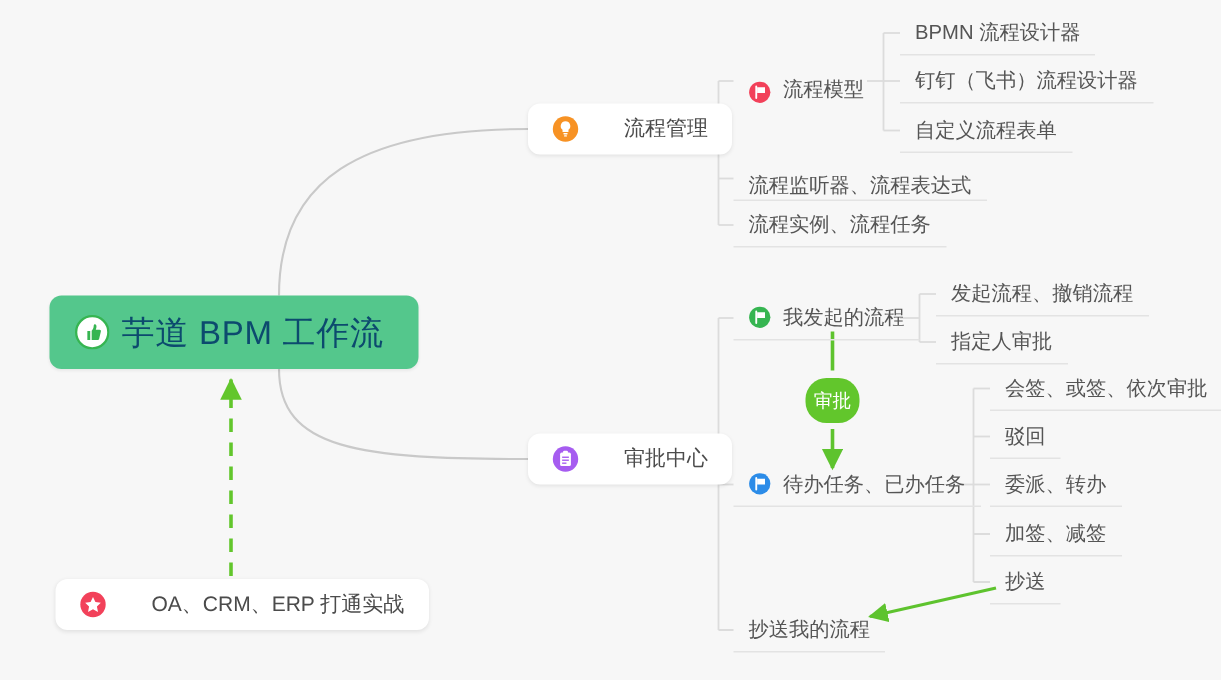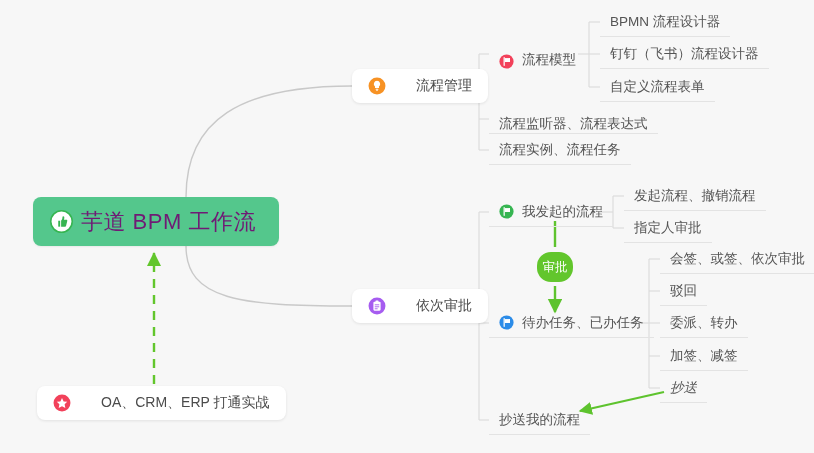--- a/index.html
+++ b/index.html
@@ -16,21 +16,21 @@
   
   .node{position:absolute;box-sizing:border-box;white-space:nowrap;display:flex;align-items:center;}
 
   
   .root{
     left:33px;top:197px;width:246px;height:49px;
     background:#54c78c;border-radius:8px;
     box-shadow:0 1px 2px rgba(0,0,0,.06);
     padding-left:17px;
   }
-  .root .lbl{color:#701a75;font-size:22px;letter-spacing:.5px;}
+  .root .lbl{color:#0c4a6e;font-size:22px;letter-spacing:.5px;}
 
   
   .card{
     background:#ffffff;border-radius:8px;
     box-shadow:0 1px 3px rgba(0,0,0,.09);
     padding:0 16px;height:34px;gap:22px;
   }
   .card .lbl{color:#4b4b4b;font-size:14px;}
   #n-flow-mgmt{left:352px;top:69px;}
   #n-approve-center{left:352px;top:289px;}
@@ -181,21 +181,21 @@
     <span class="ico ico-18">
       <svg viewBox="0 0 20 20">
         <circle cx="10" cy="10" r="9.4" fill="#a65cf0"></circle>
         <rect x="6.0" y="5.2" width="8.0" height="10.0" rx="1.2" fill="#ffffff"></rect>
         <rect x="8.2" y="3.8" width="3.6" height="2.2" rx="0.9" fill="#ffffff"></rect>
         <rect x="7.5" y="8.2" width="5.0" height="1.0" fill="#a65cf0"></rect>
         <rect x="7.5" y="10.4" width="5.0" height="1.0" fill="#a65cf0"></rect>
         <rect x="7.5" y="12.6" width="3.2" height="1.0" fill="#a65cf0"></rect>
       </svg>
     </span>
-    <span class="lbl">依次审批</span>
+    <span class="lbl">审批中心</span>
   </div>
 
   <div class="node leaf ul" style="left:489px;top:197px;">
     <span class="ico ico-15">
       <svg viewBox="0 0 18 18">
         <circle cx="9" cy="9" r="8.5" fill="#36b551"></circle>
         <path d="M6.2 4.4 L6.2 13.6" stroke="#ffffff" stroke-width="1.5" stroke-linecap="round"></path>
         <path d="M6.9 4.9 L13.2 4.9 L13.2 9.6 L6.9 9.6 Z" fill="#ffffff"></path>
       </svg>
     </span>
@@ -225,21 +225,21 @@
   </div>
   <div class="node leaf ul" style="left:660px;top:276px;justify-content:center;">
     <span class="lbl">驳回</span>
   </div>
   <div class="node leaf ul" style="left:660px;top:308px;">
     <span class="lbl">委派、转办</span>
   </div>
   <div class="node leaf ul" style="left:660px;top:341px;">
     <span class="lbl">加签、减签</span>
   </div>
-  <div class="node leaf ul" style="left:660px;top:373px;font-style:italic;">
+  <div class="node leaf ul" style="left:660px;top:373px;">
     <span class="lbl">抄送</span>
   </div>
 
   <div class="node leaf ul" style="left:489px;top:405px;">
     <span class="lbl">抄送我的流程</span>
   </div>
 
   <div class="node pill">
     <span class="lbl">审批</span>
   </div>

